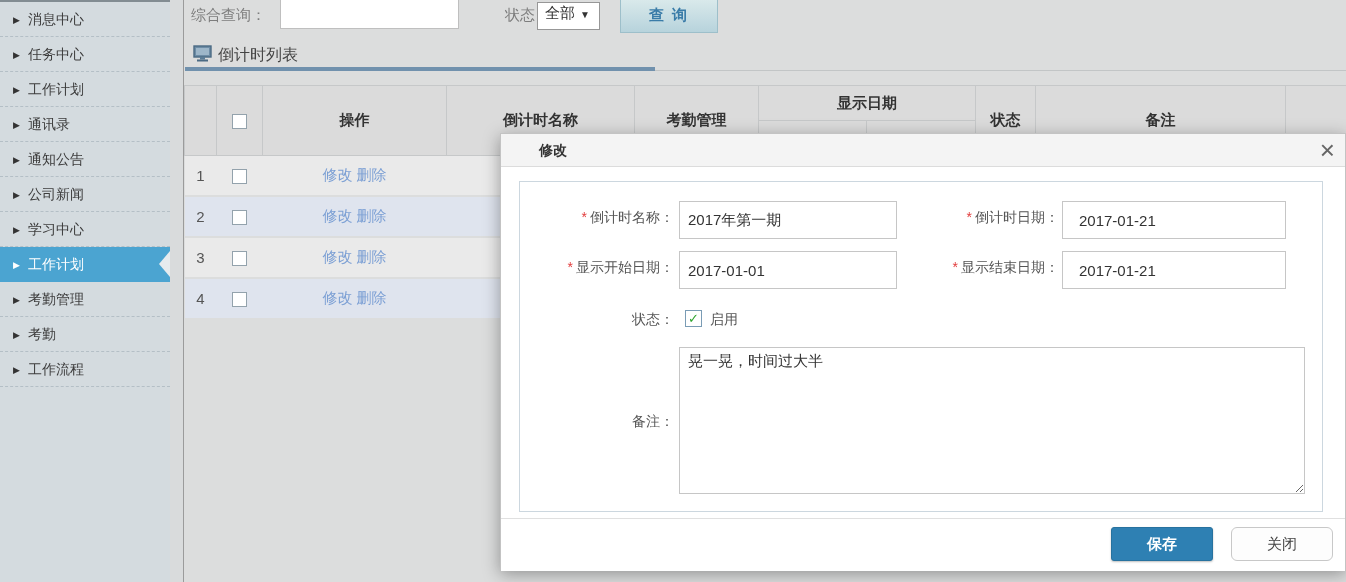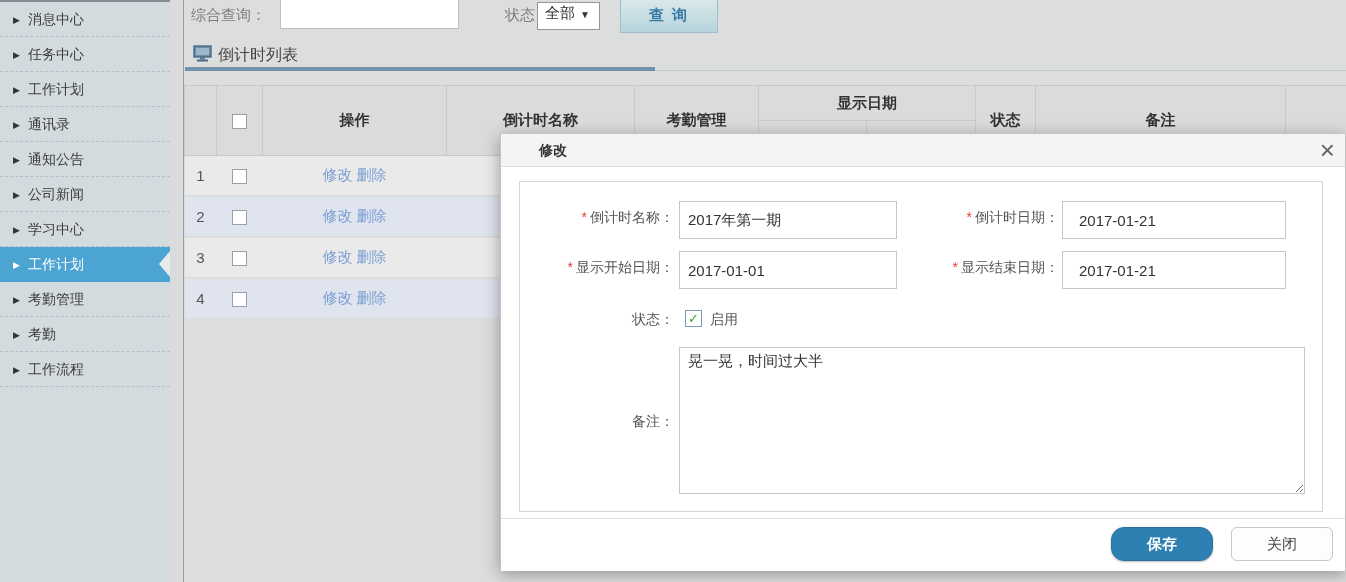--- a/index.html
+++ b/index.html
@@ -139,21 +139,21 @@
     border:1px solid #c6c6c6; resize:both; outline:none;
     font-size:15px; color:#333; padding:4px 8px;
     font-family:"Liberation Sans","DejaVu Sans",sans-serif;
   }
   .modal-footer {
     position:absolute; left:0; right:0; top:384px; height:53px;
     border-top:1px solid #e0e0e0; background:#fff;
   }
   .btn-save {
     position:absolute; left:610px; top:8px; width:102px; height:34px;
-    background:#2e80b3; border:1px solid #27729f; border-radius:13px;
+    background:#2e80b3; border:1px solid #27729f; border-radius:3px;
     color:#fff; font-weight:bold; font-size:15px; cursor:pointer;
     box-shadow:0 1px 2px rgba(0,0,0,.25);
   }
   .btn-close {
     position:absolute; left:730px; top:8px; width:102px; height:34px;
     background:#fdfdfd; border:1px solid #c8c8c8; border-radius:6px;
     color:#444; font-size:15px; cursor:pointer;
   }
 </style>
 </head>

